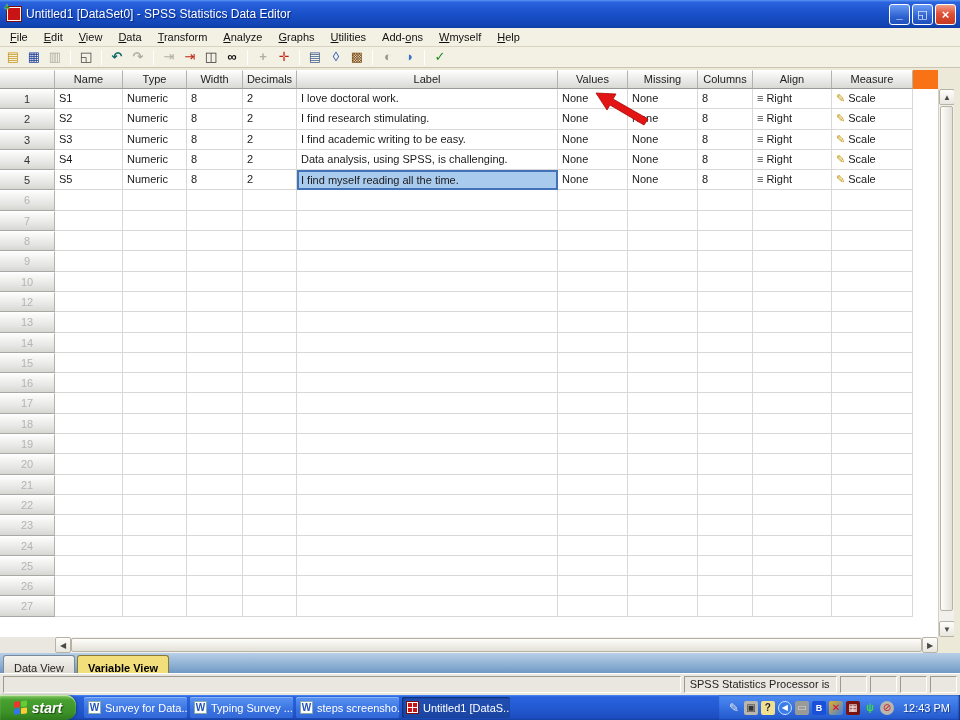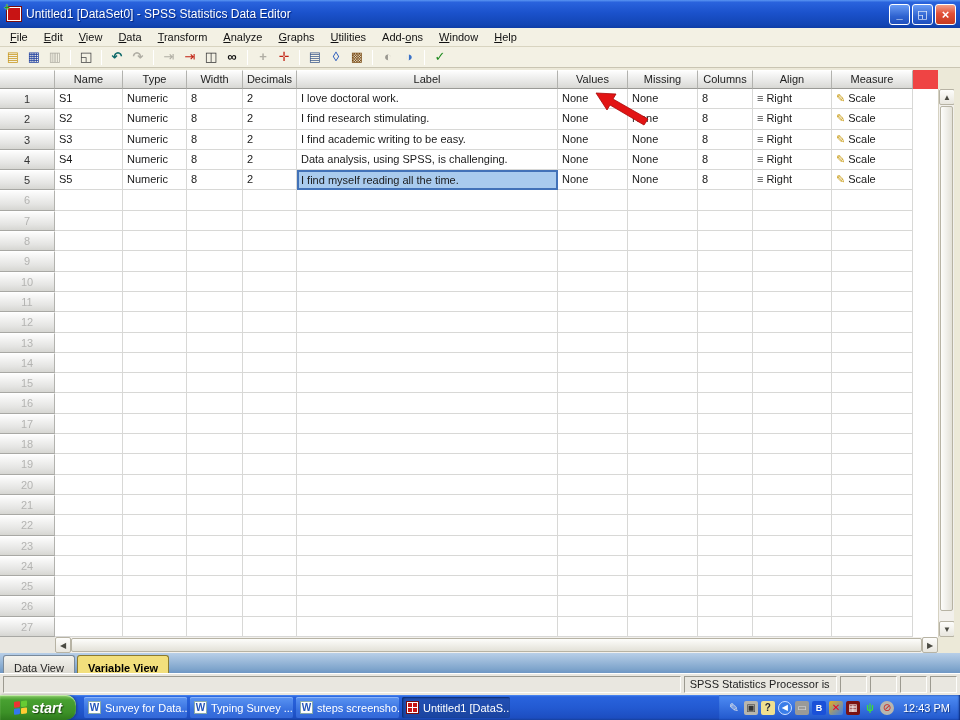--- a/index.html
+++ b/index.html
@@ -32,21 +32,21 @@
     border-bottom:1px solid #c9c5b2; display:flex; align-items:center; padding-left:4px; gap:3px; }
   .tb-ic { width:18px; height:17px; display:flex; align-items:center; justify-content:center; font-size:13px; line-height:16px; }
   .sep { width:1px; height:15px; background:#bdb9a6; margin:0 3px; border-right:1px solid #fff; }
   .i-open{color:#c8981e}.i-save{color:#1e3fa0}.i-print{color:#b0aea4}.i-recall{color:#444}
   .i-undo{color:#0f6a6a;font-weight:bold}.i-redo{color:#b0aea4;font-weight:bold}
   .i-gcase{color:#b0aea4}.i-gvar{color:#c22212}.i-varinfo{color:#333}.i-find{color:#111;font-weight:bold}
   .i-inscase{color:#b0aea4;font-weight:bold}.i-insvar{color:#c22212}.i-split{color:#3c5a8c}
   .i-weight{color:#2255bb}.i-vallab{color:#7a4a12}.i-sets{color:#9a9890}.i-selcases{color:#3a72c8}.i-spell{color:#1d8a1d;font-weight:bold}
 
   
-  .gridwrap { position:absolute; left:0; top:70px; width:938px; height:567px; background:#ef4444; overflow:hidden; }
+  .gridwrap { position:absolute; left:0; top:70px; width:938px; height:567px; background:#f97316; overflow:hidden; }
   .hrow, .vrow { display:flex; }
   .hcell { height:19px; background:linear-gradient(180deg,#fdfdfd,#e4e4e2 70%,#d8d8d4);
     border-right:1px solid #b2b2ae; border-bottom:1px solid #9a9a96; border-top:1px solid #fff;
     color:#222; text-align:center; line-height:17px; }
   .rowsarea { height:548px; overflow:hidden; background:#fff; }
   .vrow { height:20.3px; }
   .cell { background:#fff; border-right:1px solid #d8d8d6; border-bottom:1px solid #d8d8d6;
     padding:0 0 0 4px; line-height:19px; color:#1a1a1a; overflow:hidden; white-space:nowrap; }
   .rowhdr { background:linear-gradient(180deg,#fdfdfd,#e4e4e2 70%,#d6d6d2);
     border-right:1px solid #b2b2ae; border-bottom:1px solid #a8a8a4; border-top:1px solid #fff;
@@ -159,21 +159,21 @@
     <span class="menu-item"><span></span><u>T</u><span>ransform</span></span>
 
     <span class="menu-item"><span></span><u>A</u><span>nalyze</span></span>
 
     <span class="menu-item"><span></span><u>G</u><span>raphs</span></span>
 
     <span class="menu-item"><span></span><u>U</u><span>tilities</span></span>
 
     <span class="menu-item"><span>Add-</span><u>o</u><span>ns</span></span>
 
-    <span class="menu-item"><span></span><u>W</u><span>indow</span></span>
+    <span class="menu-item"><span></span><u>W</u><span>myself</span></span>
 
     <span class="menu-item"><span></span><u>H</u><span>elp</span></span>
 
 </div>
 
 <div class="toolbar">
   <span class="tb-ic i-open">▤</span>
   <span class="tb-ic i-save">▦</span>
   <span class="tb-ic i-print">▥</span>
   <span class="sep"></span>
@@ -349,33 +349,20 @@
         <div class="cell c3"></div>
         <div class="cell c4"></div>
         <div class="cell c5"></div>
         <div class="cell c6"></div>
         <div class="cell c7"></div>
         <div class="cell c8"></div>
         <div class="cell c9"><span class="mini-ic align-ic"></span><span></span></div>
         <div class="cell c10"><span class="mini-ic measure-ic"></span><span></span></div>
       </div>
 
-      <div class="vrow">
-        <div class="cell rowhdr c0 grayed">11</div>
-        <div class="cell c1"></div>
-        <div class="cell c2"></div>
-        <div class="cell c3"></div>
-        <div class="cell c4"></div>
-        <div class="cell c5"></div>
-        <div class="cell c6"></div>
-        <div class="cell c7"></div>
-        <div class="cell c8"></div>
-        <div class="cell c9"><span class="mini-ic align-ic"></span><span></span></div>
-        <div class="cell c10"><span class="mini-ic measure-ic"></span><span></span></div>
-      </div>
 
       <div class="vrow">
         <div class="cell rowhdr c0 grayed">12</div>
         <div class="cell c1"></div>
         <div class="cell c2"></div>
         <div class="cell c3"></div>
         <div class="cell c4"></div>
         <div class="cell c5"></div>
         <div class="cell c6"></div>
         <div class="cell c7"></div>

